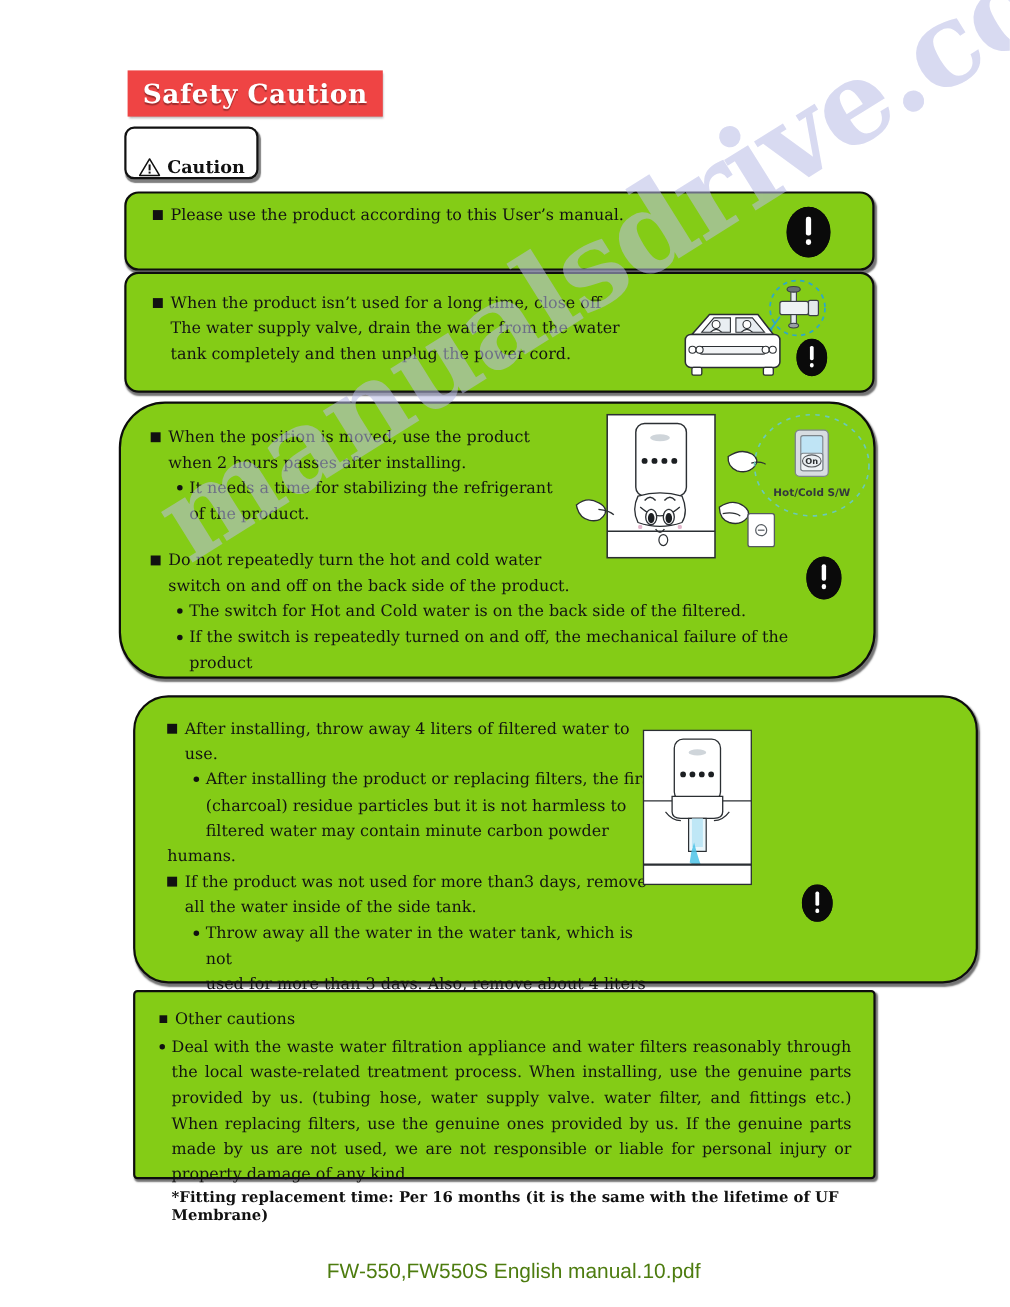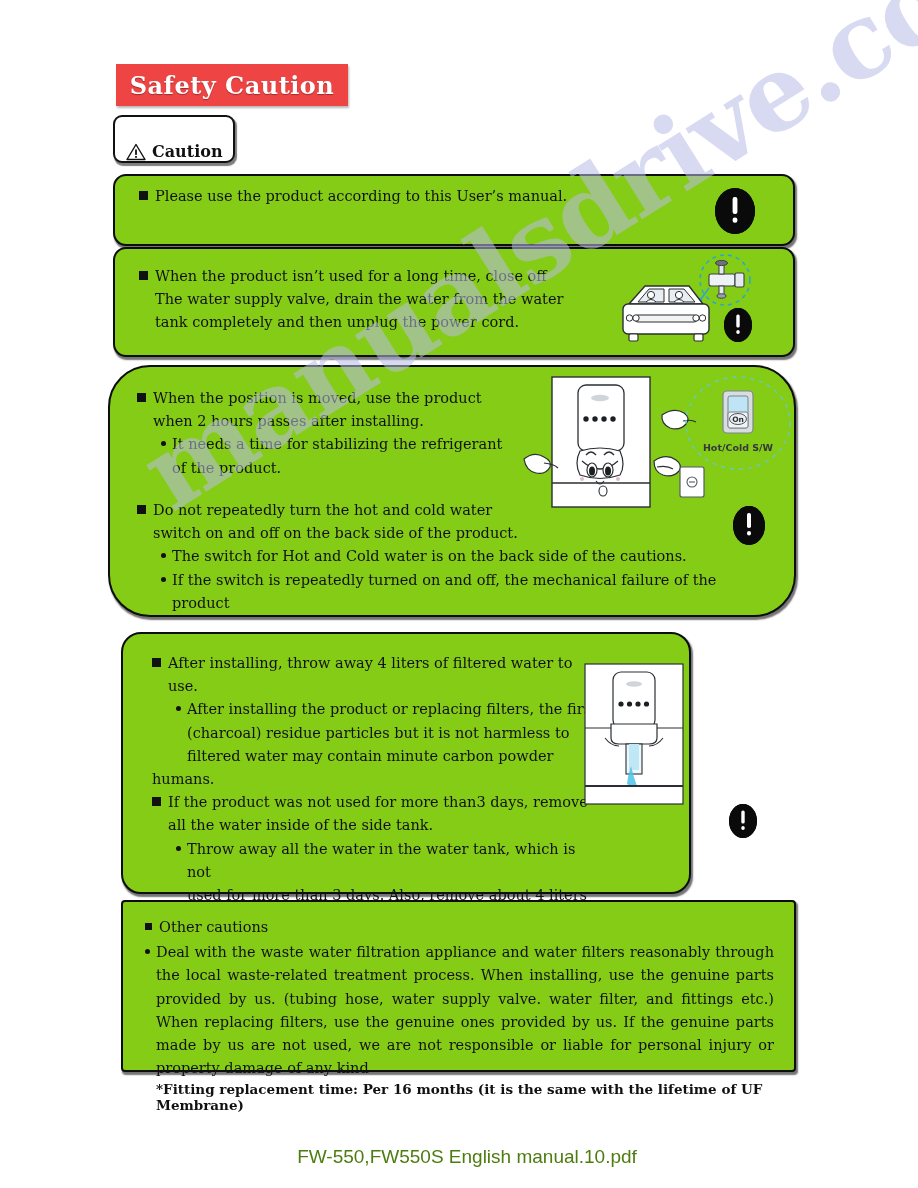--- a/index.html
+++ b/index.html
@@ -58,21 +58,21 @@
   
   .box{
     position:absolute;background:#84cc16;border:2.5px solid #0d0d0d;
     box-sizing:border-box;
     box-shadow:1.5px 2.5px 1.5px rgba(0,0,0,.55);
     z-index:3;
   }
   .box1{left:113px;top:174px;width:682px;height:72px;border-radius:13px;}
   .box2{left:113px;top:247px;width:682px;height:110px;border-radius:13px;}
   .box3{left:108px;top:365px;width:688px;height:252px;border-radius:42px;}
-  .box4{left:121px;top:632px;width:570px;height:262px;border-radius:20px;}
+  .box4{left:121px;top:632px;width:768px;height:262px;border-radius:32px;}
   .box5{left:121px;top:900px;width:675px;height:172px;border-radius:4px;}
 
   .body-txt{
     font-family:"DejaVu Serif", serif;
     font-size:14.5px;line-height:1.60;color:#121212;
   }
   .l1{ 
     display:flex;align-items:flex-start;gap:7px;
   }
   .sq{
@@ -219,21 +219,21 @@
     </div>
 
     <div class="body-txt" style="position:absolute;left:27px;top:132px;width:630px;">
       <div class="l1">
         <i class="sq"></i>
         <span class="txt">Do not repeatedly turn the hot and cold water</span>
       </div>
       <div style="margin-left:16px;">switch on and off on the back side of the product.</div>
       <div class="l2" style="margin-left:24px;">
         <i class="dot"></i>
-        <span class="txt">The switch for Hot and Cold water is on the back side of the cautions.</span>
+        <span class="txt">The switch for Hot and Cold water is on the back side of the filtered.</span>
       </div>
       <div class="l2" style="margin-left:24px;">
         <i class="dot"></i>
         <span class="txt">If the switch is repeatedly turned on and off, the mechanical failure of the product</span>
       </div>
     </div>
 
     <span class="illus" style="left:410px;top:4px;">
       <svg width="280" height="150" viewBox="0 0 280 150">
 

